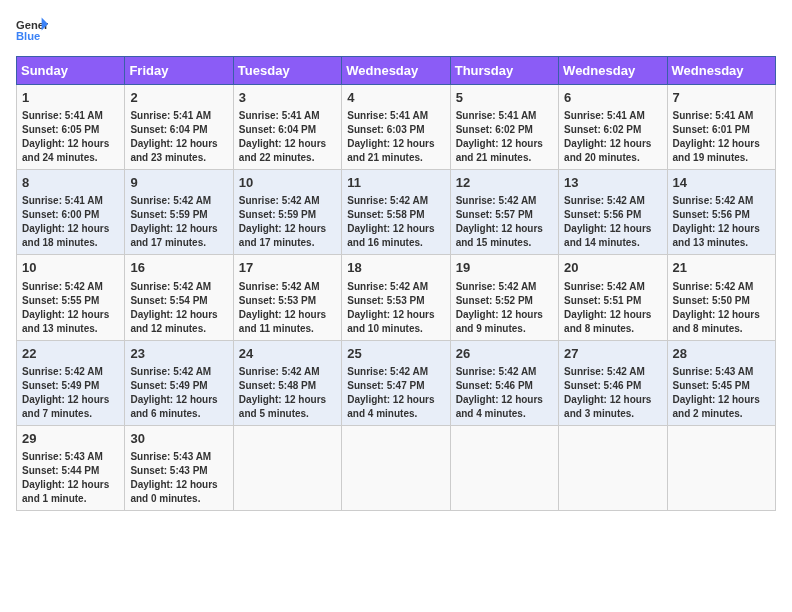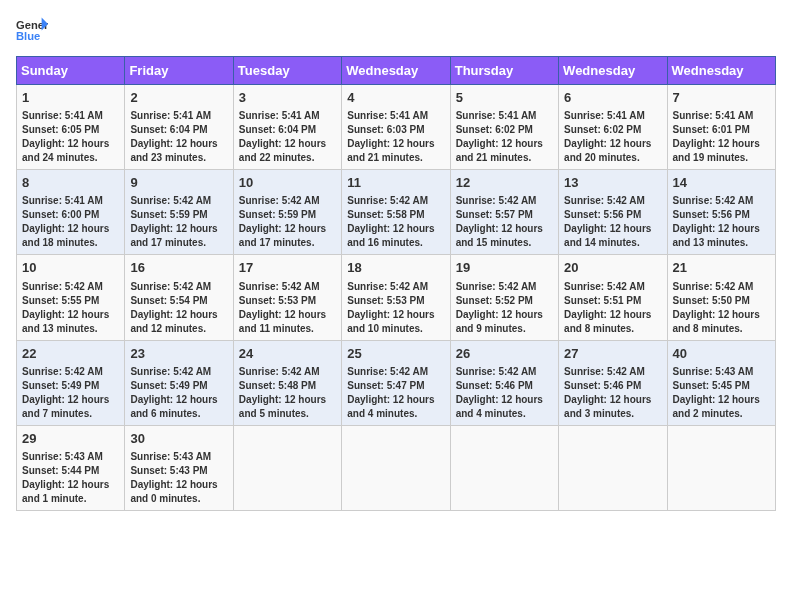--- a/index.html
+++ b/index.html
@@ -298,21 +298,21 @@
 and 4 minutes.</div>
         </td>
         <td>
           <span class="day-num">27</span>
           <div class="day-info" style="white-space: pre-line;">Sunrise: 5:42 AM
 Sunset: 5:46 PM
 Daylight: 12 hours
 and 3 minutes.</div>
         </td>
         <td>
-          <span class="day-num">40</span>
+          <span class="day-num">28</span>
           <div class="day-info" style="white-space: pre-line;">Sunrise: 5:43 AM
 Sunset: 5:45 PM
 Daylight: 12 hours
 and 2 minutes.</div>
         </td>
       </tr>
       <tr>
         <td>
           <span class="day-num">29</span>
           <div class="day-info" style="white-space: pre-line;">Sunrise: 5:43 AM

